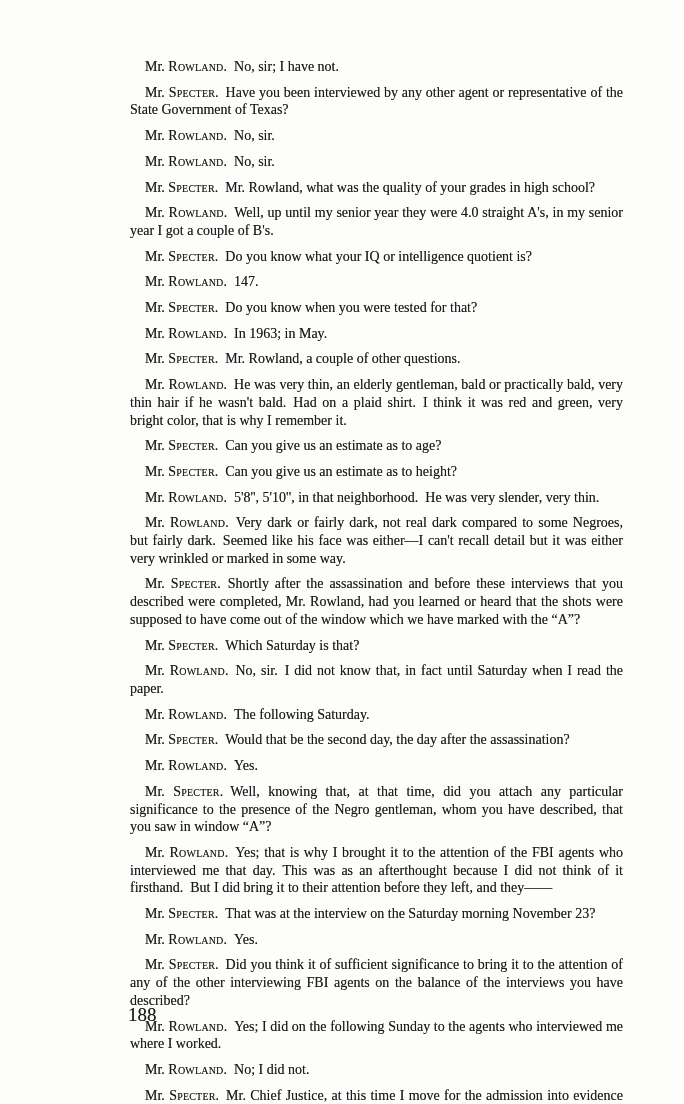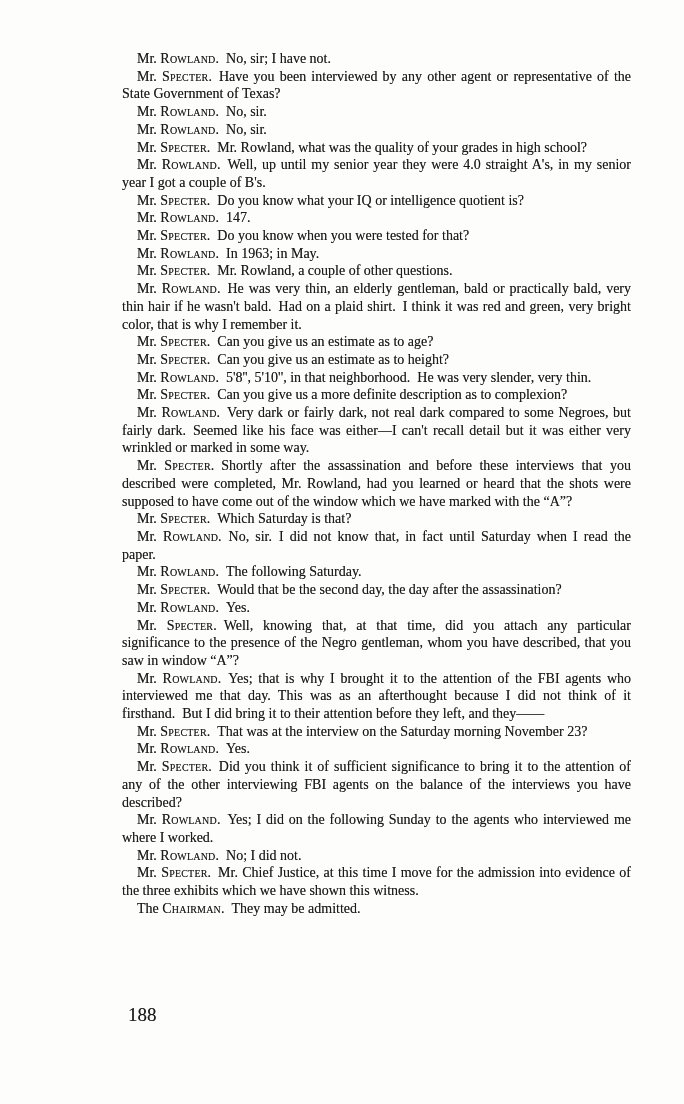--- a/index.html
+++ b/index.html
@@ -20,21 +20,21 @@
     position: absolute;
     left: 122px;
     top: 50px;
     width: 509px;
     font-size: 14px;
     line-height: 17.7px;
     text-align: justify;
     text-shadow: 0 0 0.4px rgba(20,20,20,0.55);
   }
   .para {
-    margin: 0;
+    margin: 8px;
     padding: 0;
     text-indent: 15px;
   }
   .speaker-name {
     font-variant: small-caps;
     letter-spacing: 0.2px;
   }
   .page-number {
     position: absolute;
     left: 128px;
@@ -57,21 +57,20 @@
       <p class="para"><span>Mr. </span><span class="speaker-name">Rowland</span>. <span>Well, up until my senior year they were 4.0 straight A's, in my senior year I got a couple of B's.</span></p>
       <p class="para"><span>Mr. </span><span class="speaker-name">Specter</span>. <span>Do you know what your IQ or intelligence quotient is?</span></p>
       <p class="para"><span>Mr. </span><span class="speaker-name">Rowland</span>. <span>147.</span></p>
       <p class="para"><span>Mr. </span><span class="speaker-name">Specter</span>. <span>Do you know when you were tested for that?</span></p>
       <p class="para"><span>Mr. </span><span class="speaker-name">Rowland</span>. <span>In 1963; in May.</span></p>
       <p class="para"><span>Mr. </span><span class="speaker-name">Specter</span>. <span>Mr. Rowland, a couple of other questions.</span></p>
       <p class="para"><span>Mr. </span><span class="speaker-name">Rowland</span>. <span>He was very thin, an elderly gentleman, bald or practically bald, very thin hair if he wasn't bald. Had on a plaid shirt. I think it was red and green, very bright color, that is why I remember it.</span></p>
       <p class="para"><span>Mr. </span><span class="speaker-name">Specter</span>. <span>Can you give us an estimate as to age?</span></p>
       <p class="para"><span>Mr. </span><span class="speaker-name">Specter</span>. <span>Can you give us an estimate as to height?</span></p>
       <p class="para"><span>Mr. </span><span class="speaker-name">Rowland</span>. <span>5'8'', 5'10'', in that neighborhood. He was very slender, very thin.</span></p>
-      <p class="para"><span>Mr. </span><span class="speaker-name">Specter</span>. <span>Can you give us a more definite description as to complexion?</span></p>
       <p class="para"><span>Mr. </span><span class="speaker-name">Rowland</span>. <span>Very dark or fairly dark, not real dark compared to some Negroes, but fairly dark. Seemed like his face was either—I can't recall detail but it was either very wrinkled or marked in some way.</span></p>
       <p class="para"><span>Mr. </span><span class="speaker-name">Specter</span>. <span>Shortly after the assassination and before these interviews that you described were completed, Mr. Rowland, had you learned or heard that the shots were supposed to have come out of the window which we have marked with the “A”?</span></p>
       <p class="para"><span>Mr. </span><span class="speaker-name">Specter</span>. <span>Which Saturday is that?</span></p>
       <p class="para"><span>Mr. </span><span class="speaker-name">Rowland</span>. <span>No, sir. I did not know that, in fact until Saturday when I read the paper.</span></p>
       <p class="para"><span>Mr. </span><span class="speaker-name">Rowland</span>. <span>The following Saturday.</span></p>
       <p class="para"><span>Mr. </span><span class="speaker-name">Specter</span>. <span>Would that be the second day, the day after the assassination?</span></p>
       <p class="para"><span>Mr. </span><span class="speaker-name">Rowland</span>. <span>Yes.</span></p>
       <p class="para"><span>Mr. </span><span class="speaker-name">Specter</span>. <span>Well, knowing that, at that time, did you attach any particular significance to the presence of the Negro gentleman, whom you have described, that you saw in window “A”?</span></p>
       <p class="para"><span>Mr. </span><span class="speaker-name">Rowland</span>. <span>Yes; that is why I brought it to the attention of the FBI agents who interviewed me that day. This was as an afterthought because I did not think of it firsthand. But I did bring it to their attention before they left, and they——</span></p>
       <p class="para"><span>Mr. </span><span class="speaker-name">Specter</span>. <span>That was at the interview on the Saturday morning November 23?</span></p>

